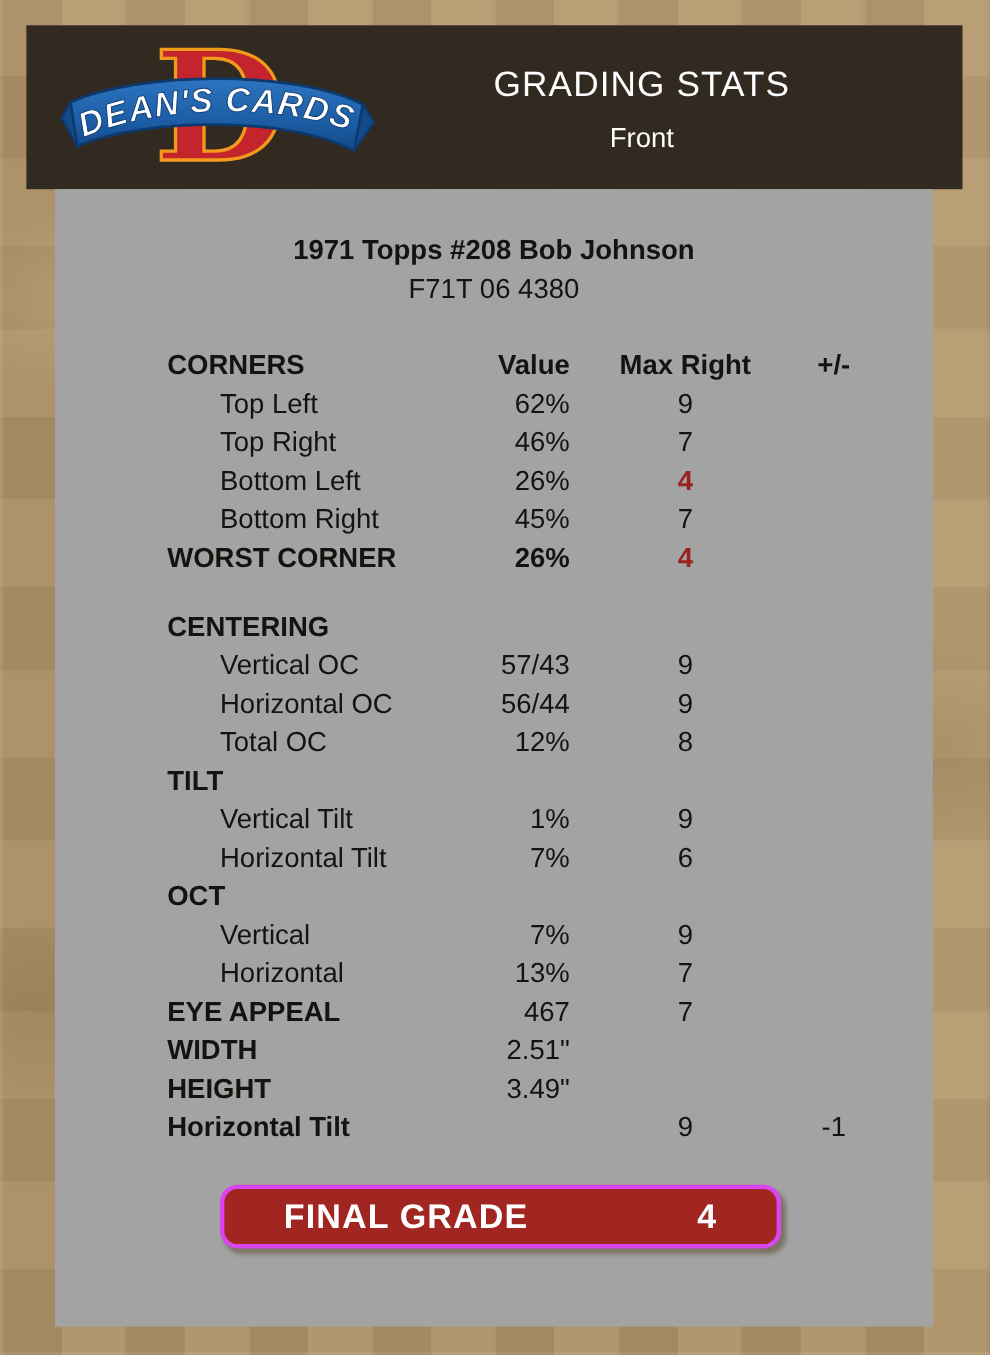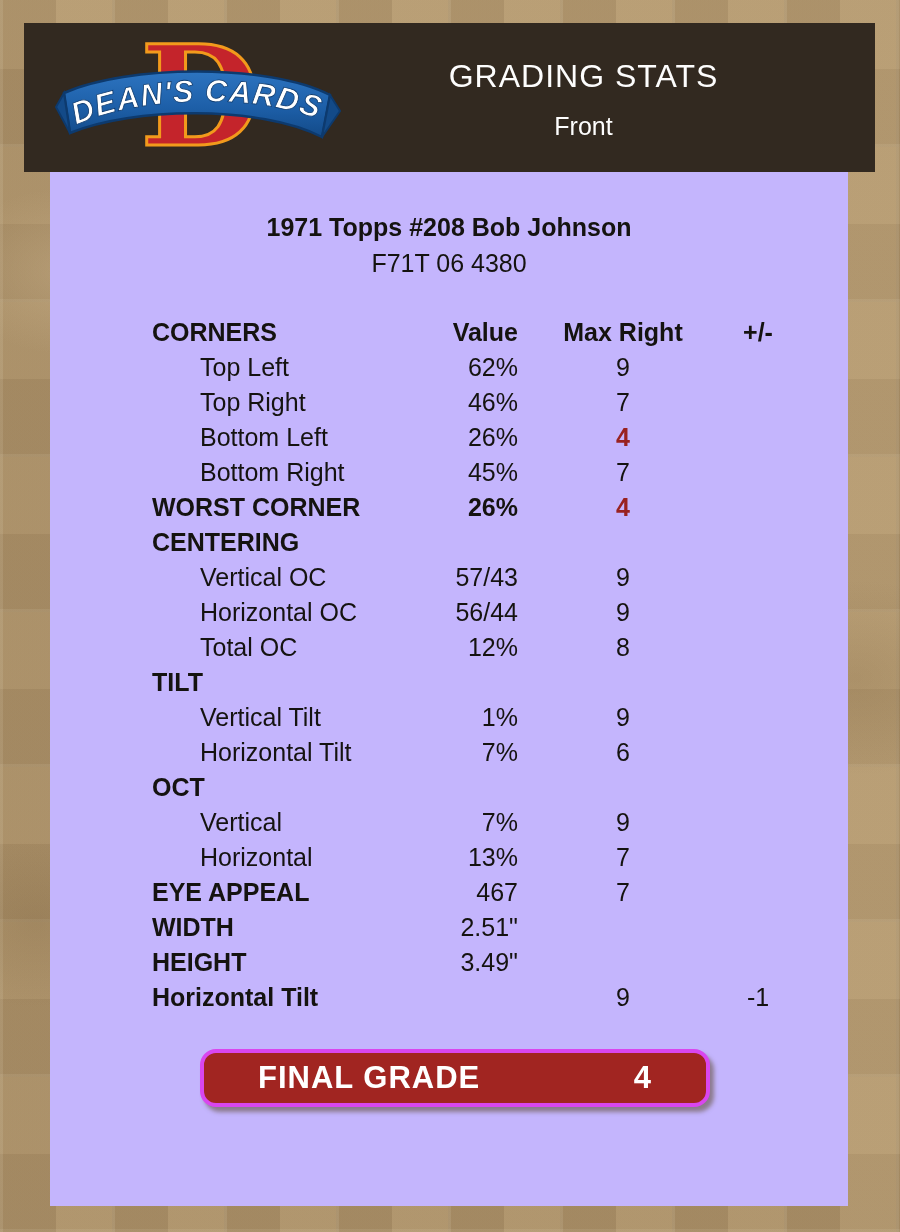--- a/index.html
+++ b/index.html
@@ -23,28 +23,28 @@
     background:#322920; display:flex; align-items:center; }
 
   .logo { position:absolute; left:30px; top:6px; width:292px; height:138px; }
 
   .header-text { position:absolute; left:320px; right:52px; top:0; height:100%;
     display:flex; flex-direction:column; align-items:center; justify-content:center; color:#fdfdfd; }
   .header-title { font-size:32px; letter-spacing:1px; line-height:56px; }
   .header-subtitle { font-size:25px; line-height:44px; }
 
   .panel { position:absolute; left:50px; top:172px; width:798px; height:1034px;
-    background:#c4b5fd; color:#151310; }
+    background:#a3a3a3; color:#151310; }
 
   .card-title { margin-top:38px; text-align:center; font-size:25px; font-weight:bold; line-height:34px; }
   .card-serial { text-align:center; font-size:25px; line-height:34px; margin-top:2px; }
 
   .stats-table { margin:35px 0 0 102px; width:640px; font-size:25px; }
   .t-row { display:flex; height:35px; align-items:center; }
-  .t-row.gap-before { margin-top:0; }
+  .t-row.gap-before { margin-top:28px; }
   .c-label { width:288px; }
   .c-value { width:78px; text-align:right; }
   .c-grade { width:210px; text-align:center; }
   .c-pm { width:60px; text-align:center; }
   .bold { font-weight:bold; }
   .indent { padding-left:48px; }
   .red-grade { color:#992220; font-weight:bold; }
   .t-header .c-label, .t-header .c-value, .t-header .c-grade, .t-header .c-pm { font-weight:bold; }
 
   .final-grade { margin:34px 0 0 150px; width:510px; height:58px;

